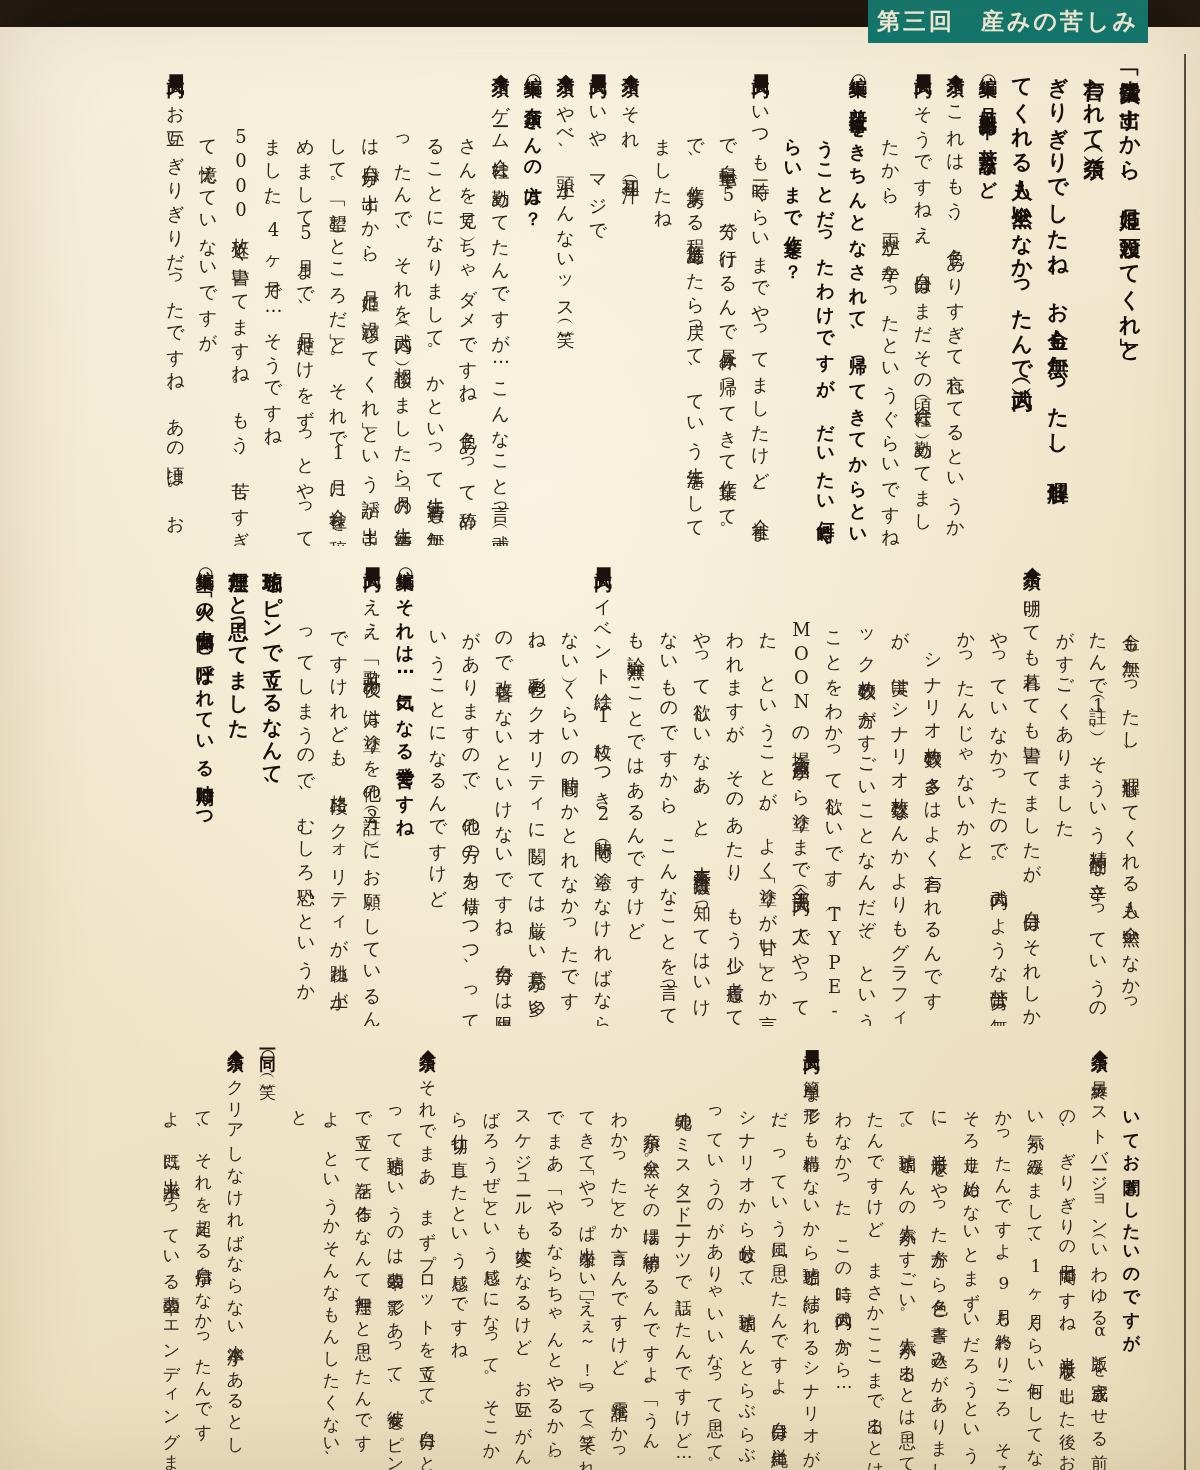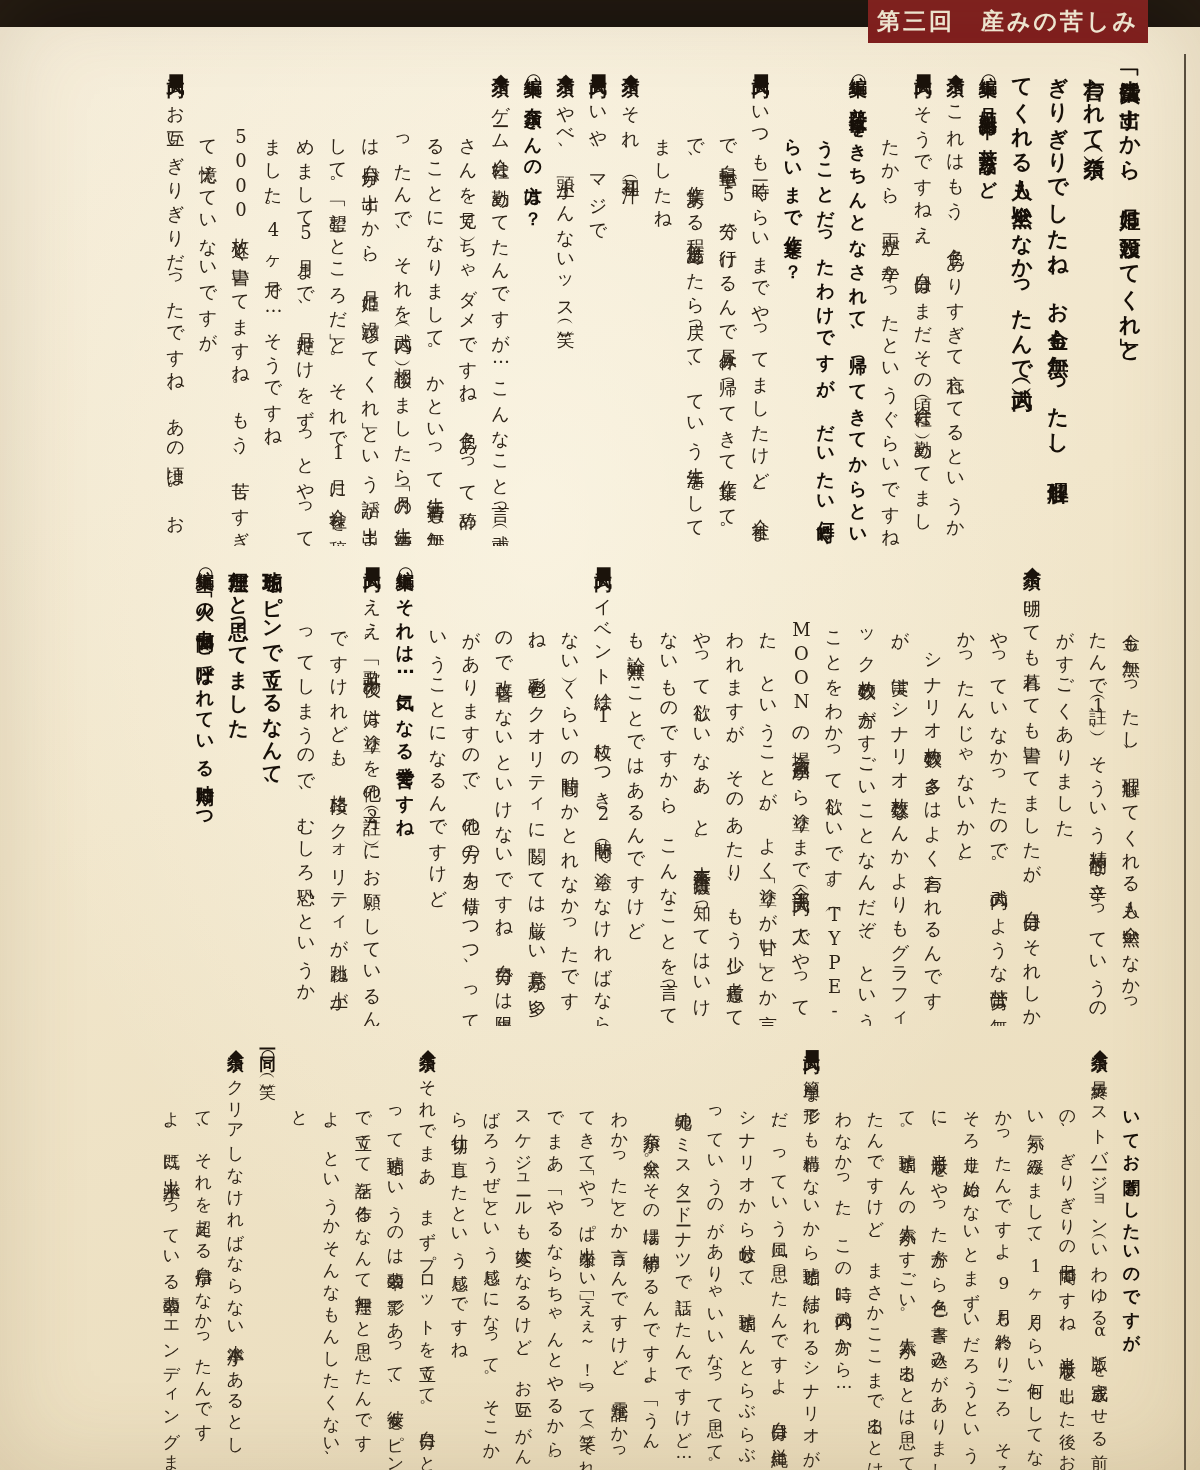--- a/index.html
+++ b/index.html
@@ -10,21 +10,21 @@
       radial-gradient(ellipse at 45% 35%, rgba(255,252,240,.55) 0%, rgba(255,252,240,0) 60%),
       linear-gradient(160deg,#f6eedb 0%,#f1e6cb 45%,#e9dbba 100%);
     font-family:"DejaVu Serif","Liberation Serif",serif;
   }
   .shade { position:absolute; inset:0; pointer-events:none;
     box-shadow: inset 0 0 90px rgba(120,95,55,.18); }
 
   
   .header-bar { position:absolute; top:0; left:0; width:1200px; height:27px; background:#17110c; }
   .header-title-box {
-    position:absolute; top:0; left:868px; width:280px; height:43px; background:#7f1d1d;
+    position:absolute; top:0; left:868px; width:280px; height:43px; background:#0f766e;
     display:flex; align-items:center; justify-content:center;
   }
   .header-title {
     color:#f4ecd8; font-family:"DejaVu Sans","Liberation Sans",sans-serif;
     font-weight:700; font-size:23px; letter-spacing:3px; white-space:nowrap;
   }
   .edge-rule { position:absolute; top:54px; left:1184px; width:2px; height:1416px; background:#38302444; background:#3a3126; opacity:.85; }
 
   
   .band {

